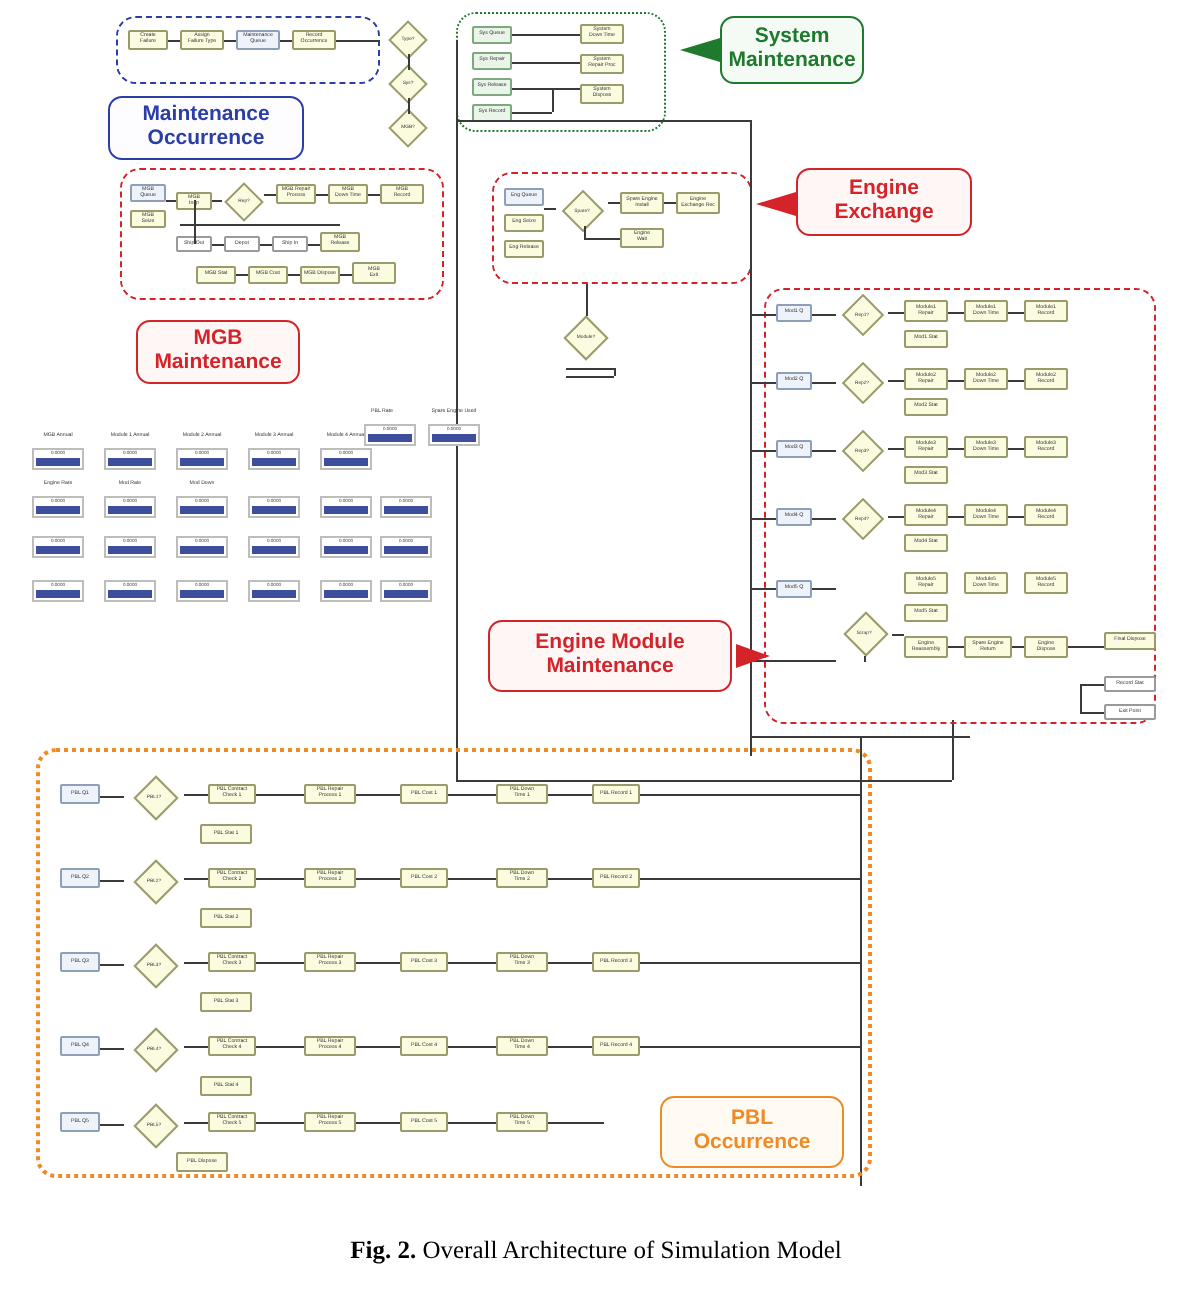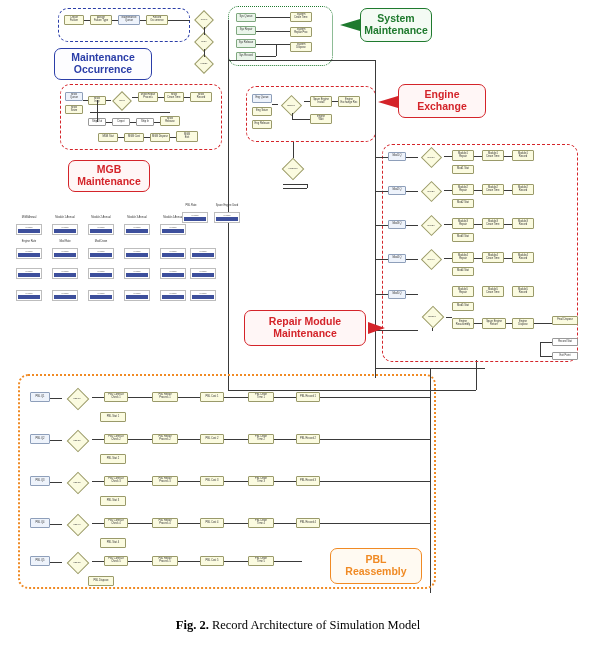--- a/index.html
+++ b/index.html
@@ -382,21 +382,21 @@
 
   <div class="blk w" style="left:552px; top:338px; width:26px; height:8px;">Record Stat</div>
   <div class="blk w" style="left:552px; top:352px; width:26px; height:8px;">Exit Point</div>
   <div class="blk" style="left:552px; top:316px; width:26px; height:9px;">Final Dispose</div>
   <div class="ln lnh" style="left:534px; top:323px; width:18px;"></div>
   <div class="ln lnh" style="left:540px; top:342px; width:12px;"></div>
   <div class="ln lnh" style="left:540px; top:356px; width:12px;"></div>
   <div class="ln lnv" style="left:540px; top:342px; height:14px;"></div>
 
   <div class="callout c-red" style="left:244px; top:310px; width:122px; height:36px;">
-    <span style="white-space:pre-line;">Repair Module
+    <span style="white-space:pre-line;">Engine Module
 Maintenance</span>
   </div>
   <svg class="arrow" style="left:366px; top:321px;" width="20" height="14">
     <polygon points="2,1 2,13 19,7" fill="#d4242a"></polygon>
   </svg>
 
   <div class="plate-title" style="left:14px; top:216px;">MGB Annual</div>
   <div class="plate-title" style="left:50px; top:216px;">Module 1 Annual</div>
   <div class="plate-title" style="left:86px; top:216px;">Module 2 Annual</div>
   <div class="plate-title" style="left:122px; top:216px;">Module 3 Annual</div>
@@ -602,21 +602,21 @@
   <div class="blk" style="left:88px; top:576px; width:26px; height:10px;">PBL Dispose</div>
   <div class="ln lnh" style="left:50px; top:562px; width:12px;"></div>
   <div class="ln lnh" style="left:92px; top:561px; width:12px;"></div>
   <div class="ln lnh" style="left:128px; top:561px; width:24px;"></div>
   <div class="ln lnh" style="left:178px; top:561px; width:22px;"></div>
   <div class="ln lnh" style="left:224px; top:561px; width:24px;"></div>
   <div class="ln lnh" style="left:274px; top:561px; width:28px;"></div>
 
   <div class="callout c-orange" style="left:330px; top:548px; width:92px; height:36px;">
     <span style="white-space:pre-line;">PBL
-Reassembly</span>
+Occurrence</span>
   </div>
 
   <div class="caption">
     <b>Fig. 2.</b>
-    <span>Record Architecture of Simulation Model</span>
+    <span>Overall Architecture of Simulation Model</span>
   </div>
 
 </div>
 
 </body></html>

